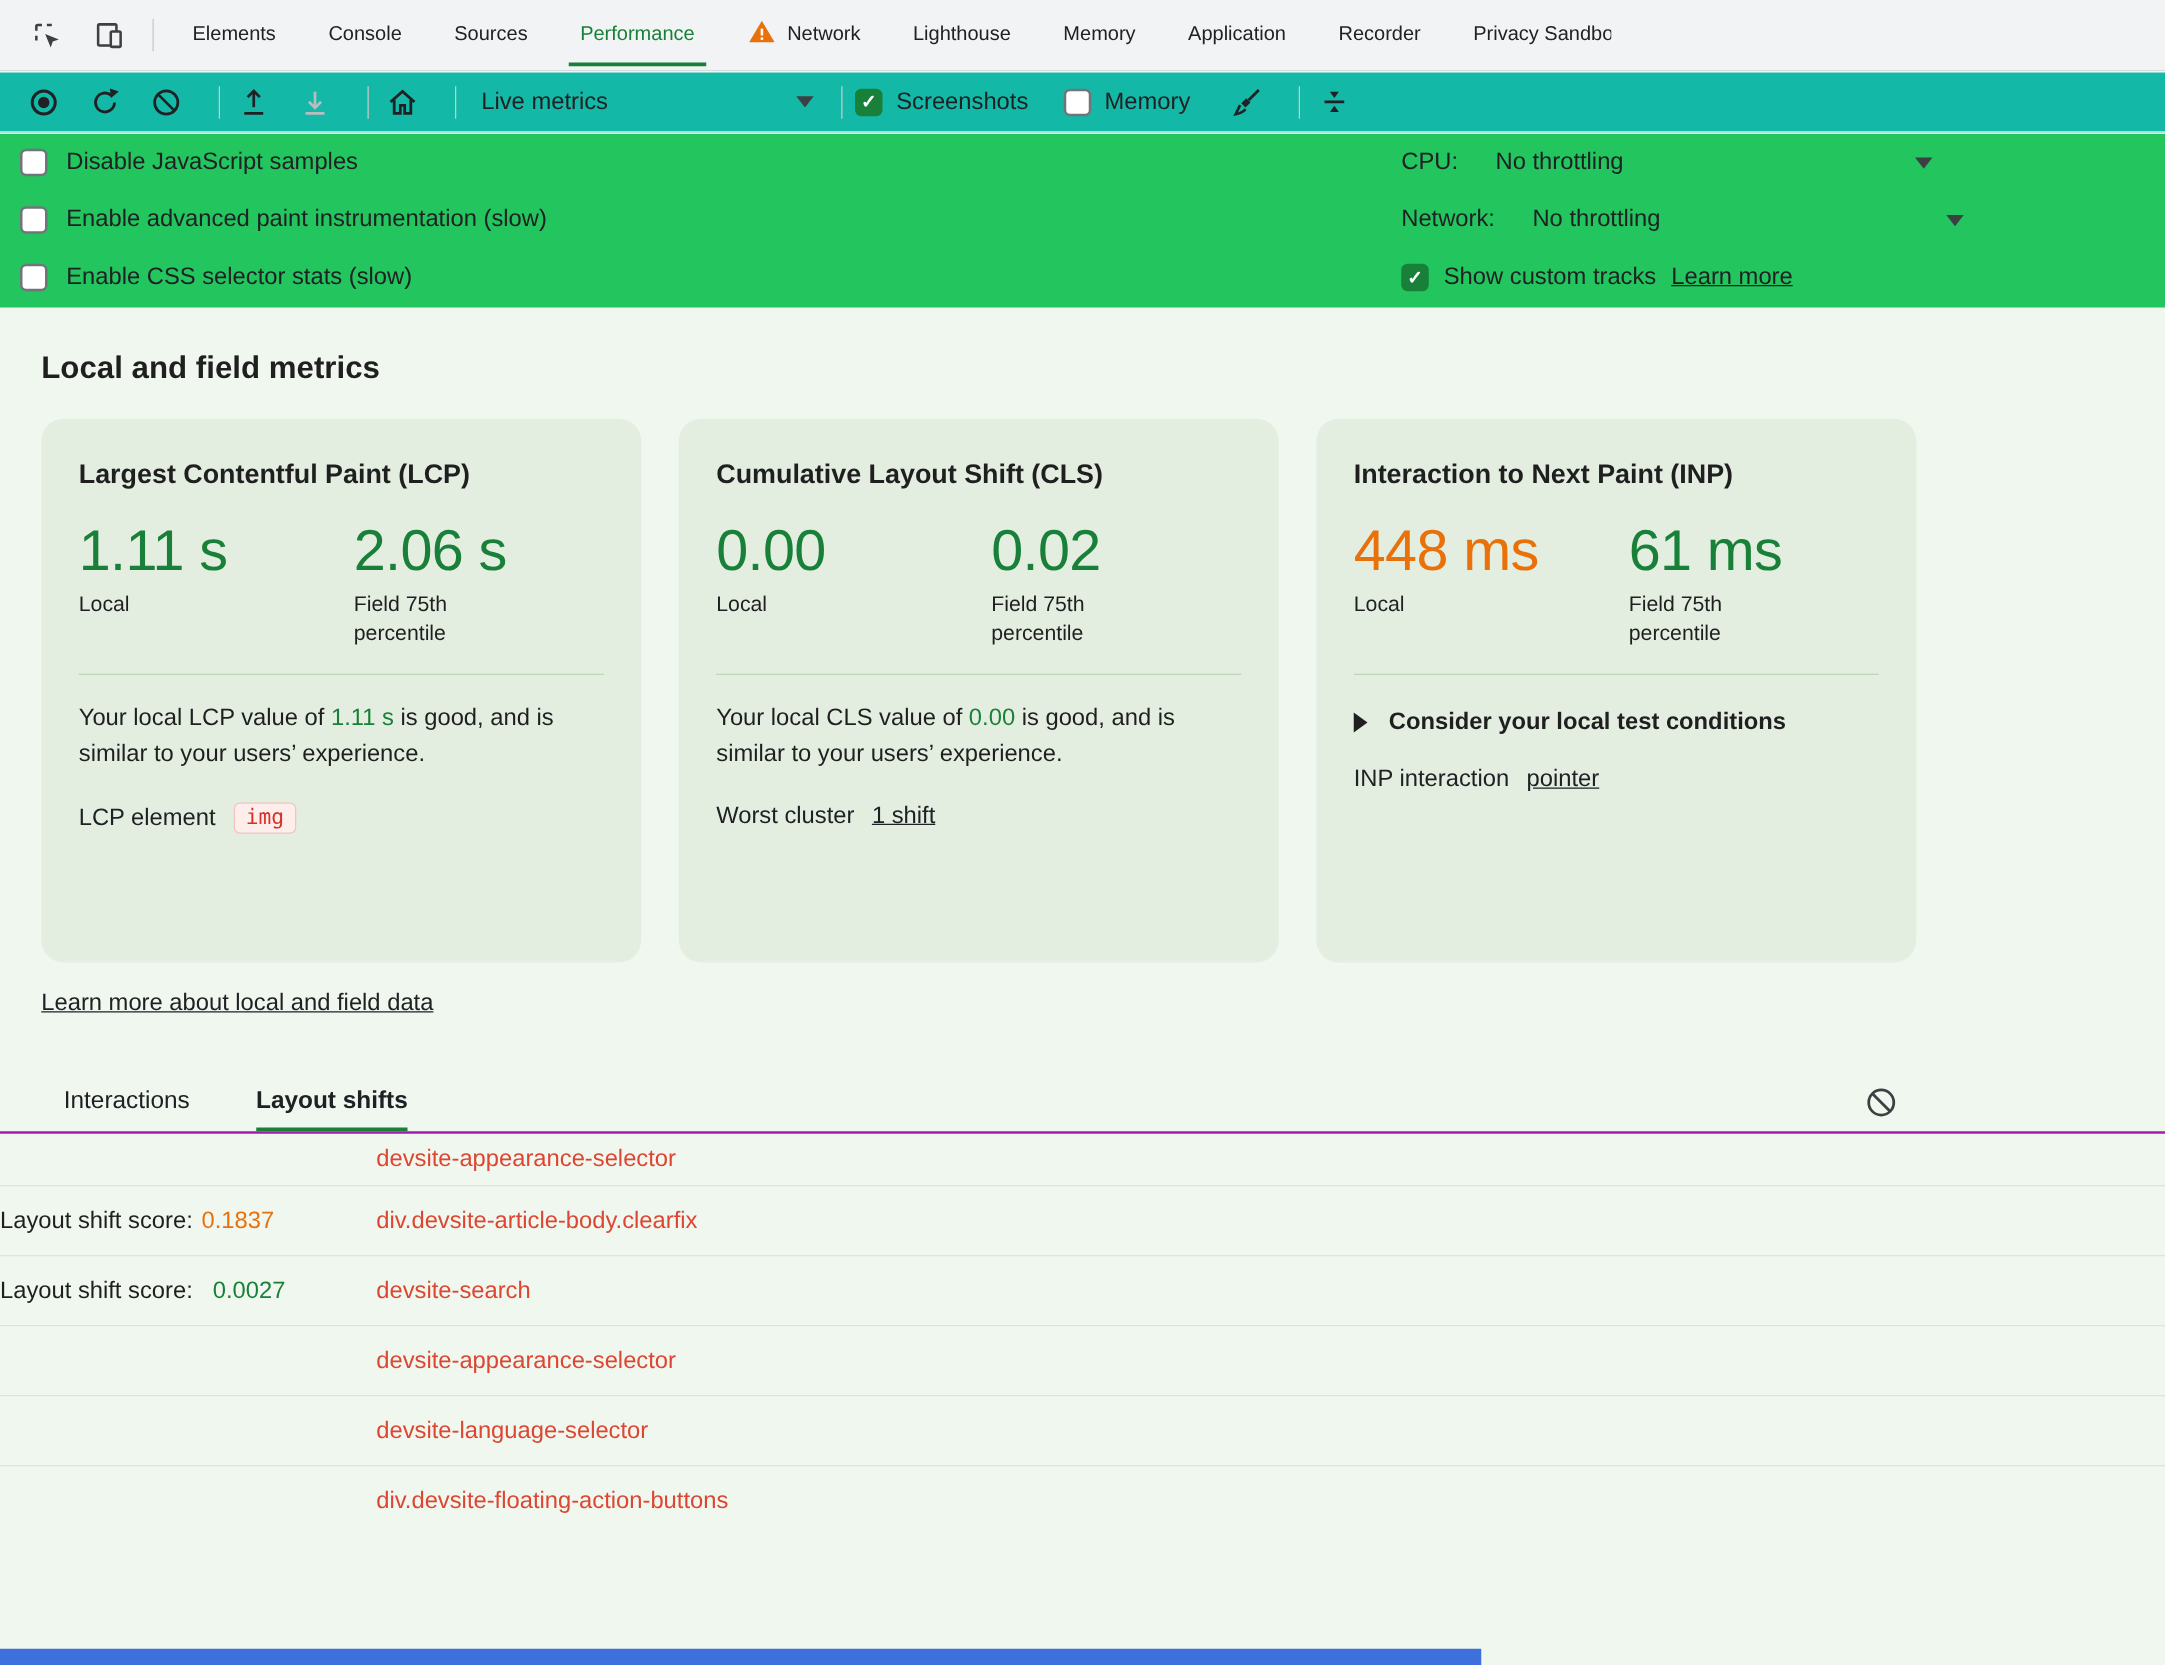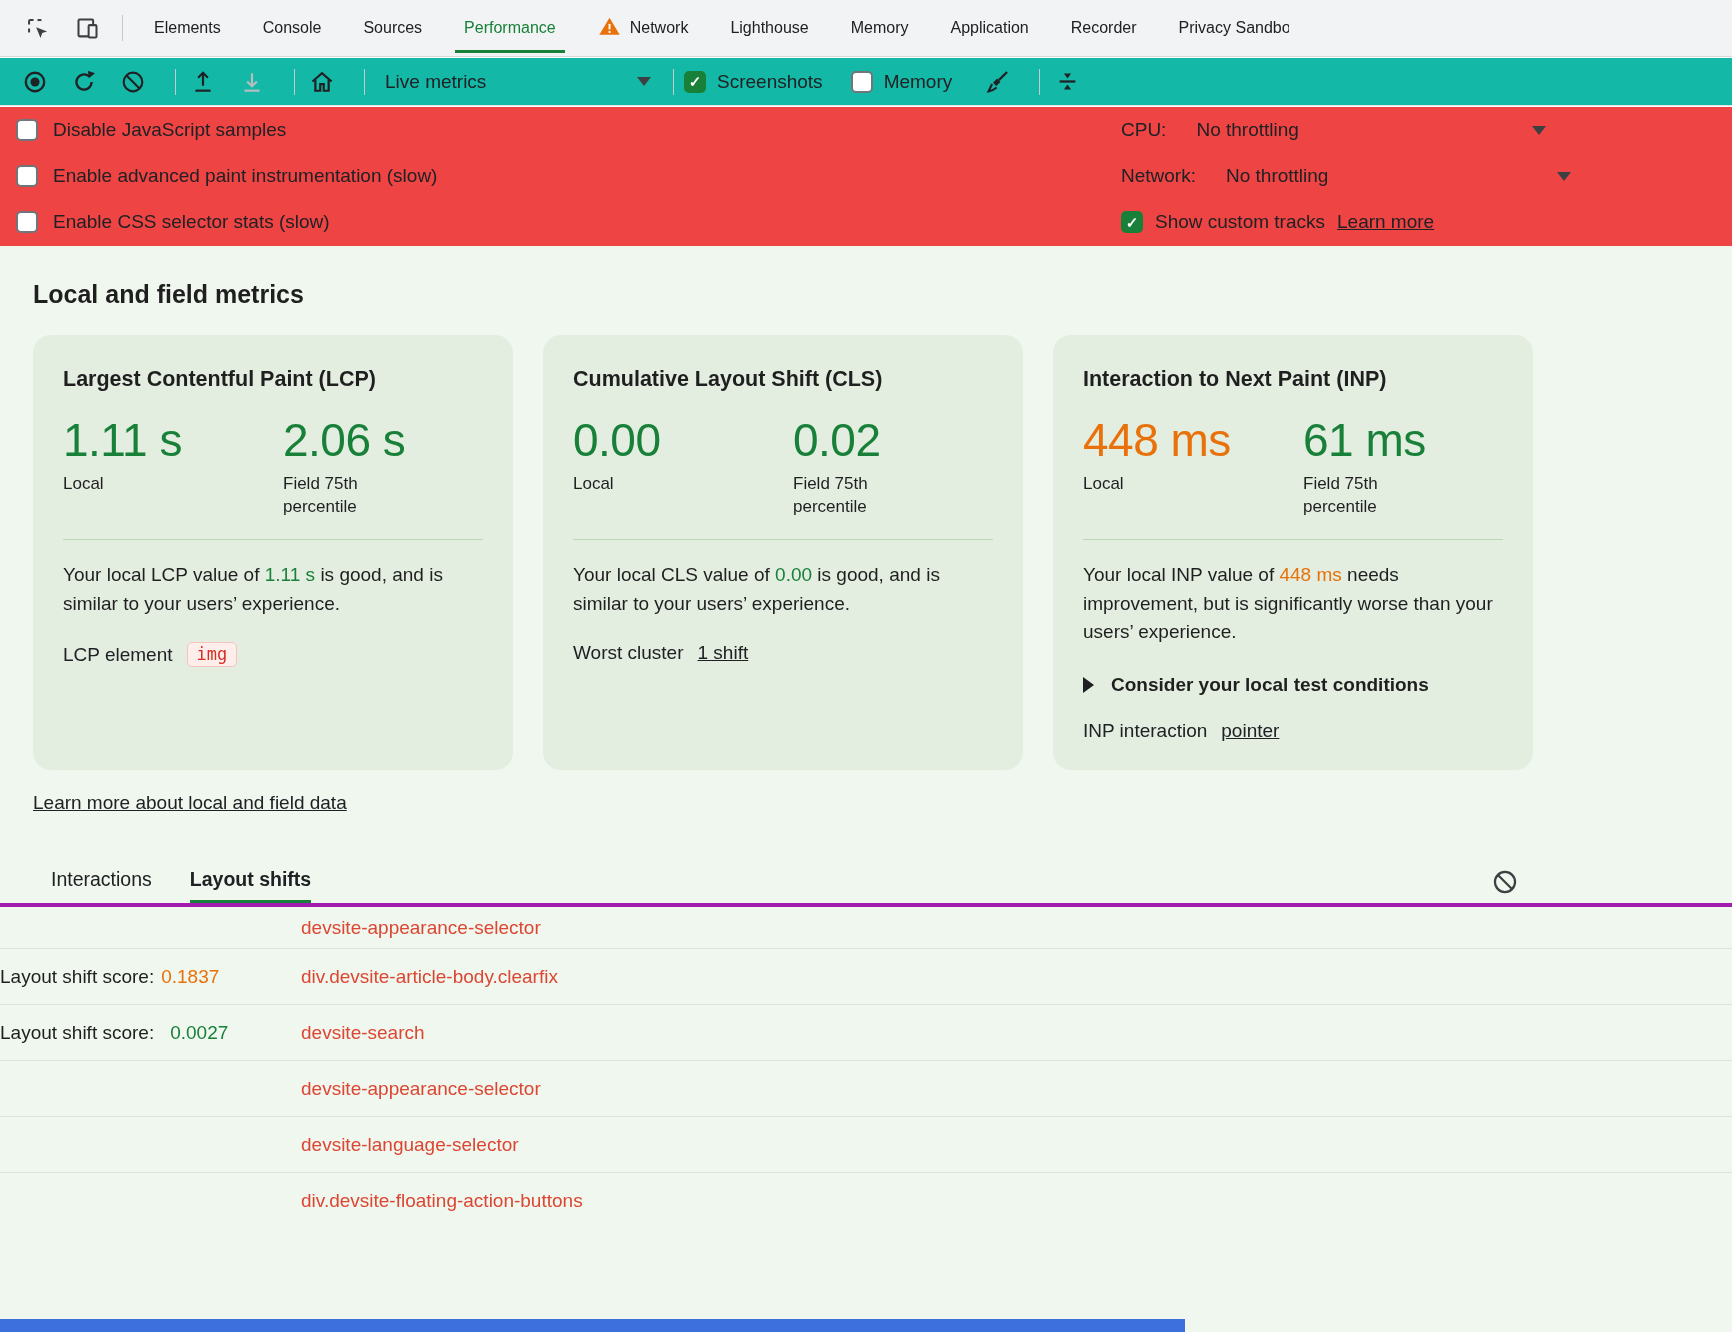--- a/index.html
+++ b/index.html
@@ -39,21 +39,21 @@
   .caret { width:0; height:0; border-left:7px solid transparent; border-right:7px solid transparent; border-top:9px solid #3c4043; flex:none; }
   .cb-group { display:flex; align-items:center; gap:11px; font-size:19px; margin-right:28px; flex:none; }
   .checkbox {
     width:22px; height:22px; border:2px solid #70757a; border-radius:5px; background:#fff;
     display:flex; align-items:center; justify-content:center; flex:none;
     font-size:15px; font-weight:bold; color:#fff; line-height:1;
   }
   .checkbox.checked { background:#188038; border-color:#188038; }
 
   
-  .options { position:absolute; top:107px; left:0; width:1732px; height:160px; background:#ef4444; }
+  .options { position:absolute; top:107px; left:0; width:1732px; height:160px; background:#22c55e; }
   .opt-row { position:relative; height:46px; display:flex; align-items:center; padding-left:16px; gap:15px; font-size:19px; }
   .throttle { position:absolute; top:0; height:46px; display:flex; align-items:center; }
   .throttle.cpu { left:1121px; width:425px; }
   .throttle.net { left:1121px; width:450px; }
   .throttle-value { margin-left:30px; }
   .throttle .caret { margin-left:auto; }
   .custom-tracks { position:absolute; left:1121px; top:0; height:46px; display:flex; align-items:center; gap:12px; font-size:19px; }
   .link { color:#202124; text-decoration:underline; cursor:pointer; }
 
   
@@ -78,21 +78,21 @@
     font-family:"DejaVu Sans Mono", monospace; font-size:17px; color:#d93025;
     background:#fdeeec; border:1px solid #f3c3bc; border-radius:5px; padding:1px 9px 2px 9px;
   }
   .details-row { display:flex; align-items:center; gap:17px; margin-top:27px; font-size:19px; font-weight:600; color:#1f1f1f; }
   .tri-right { width:0; height:0; border-top:8px solid transparent; border-bottom:8px solid transparent; border-left:11px solid #1f1f1f; flex:none; }
   .panel-link { position:absolute; top:546px; left:33px; font-size:19px; }
 
   
   .shifts-tabs {
     position:absolute; top:612px; left:0; width:1732px; height:49px;
-    border-bottom:4px solid #a21caf; display:flex; align-items:stretch; padding-left:51px; gap:38px;
+    border-bottom:2px solid #a21caf; display:flex; align-items:stretch; padding-left:51px; gap:53px;
   }
   .shift-tab { display:flex; align-items:center; font-size:19.5px; font-weight:500; border-bottom:3px solid transparent; cursor:default; }
   .shift-tab.active { border-bottom-color:#188038; font-weight:600; }
   .shifts-clear { position:absolute; right:212px; top:9px; width:30px; height:30px; display:flex; align-items:center; justify-content:center; }
 
   .shift-table { position:absolute; top:661px; left:0; width:1732px; }
   .shift-row { display:flex; align-items:center; height:56px; border-bottom:1px solid #dee4da; font-size:19px; }
   .shift-row.partial { height:42px; }
   .shift-row.last { border-bottom:none; }
   .score-cell { width:301px; flex:none; color:#1f1f1f; }
@@ -317,21 +317,20 @@
       <div class="vblock first">
         <div class="vnum v-orange">448 ms</div>
         <div class="vlabel">Local</div>
       </div>
       <div class="vblock">
         <div class="vnum v-green">61 ms</div>
         <div class="vlabel">Field 75th percentile</div>
       </div>
     </div>
     <hr class="card-divider">
-    <p><span>Your local INP value of </span><span class="v-orange">448 ms</span><span> needs improvement, but is significantly worse than your users’ experience.</span></p>
     <div class="details-row">
       <span class="tri-right"></span>
       <span>Consider your local test conditions</span>
     </div>
     <div class="card-extra">
       <span>INP interaction</span>
       <a class="link">pointer</a>
     </div>
   </div>
 

